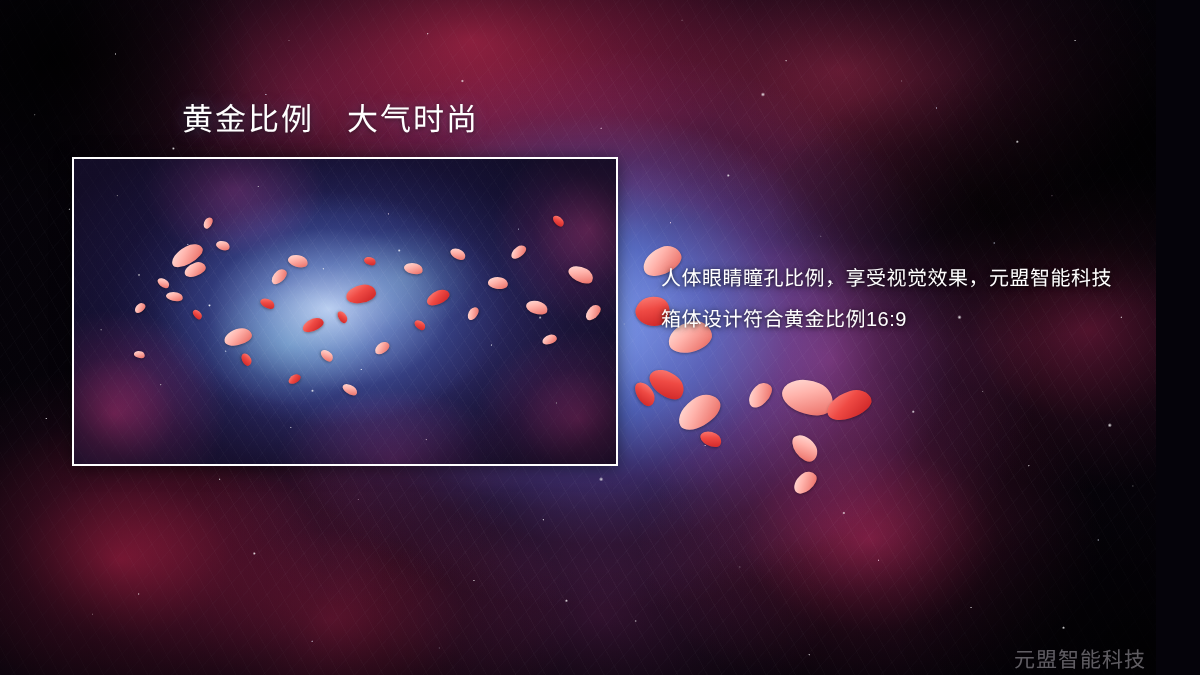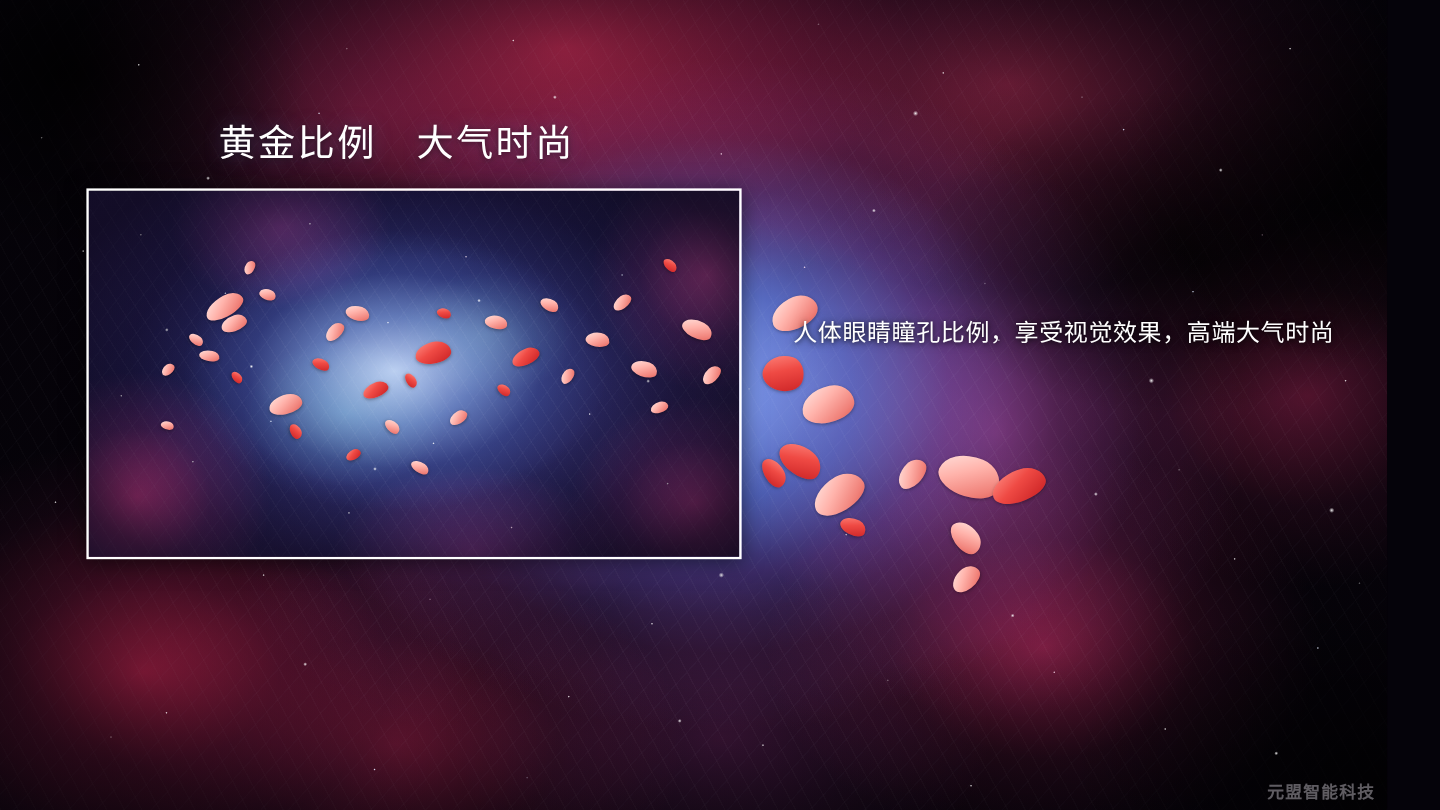--- a/index.html
+++ b/index.html
@@ -325,26 +325,25 @@
     color:#ffffff;
     letter-spacing:0.5px;
     white-space:nowrap;
     text-shadow:0 1px 4px rgba(0,0,0,0.70), 0 0 10px rgba(0,0,0,0.45);
   }
 
   
   .watermark {
     position:absolute;
     right:10px; bottom:4px;
-    font-size:14px;
+    font-size:21px;
     line-height:22px;
     color:rgba(205,200,210,0.46);
     letter-spacing:1px;
     white-space:nowrap;
-    font-weight:bold;
   }
 </style>
 </head>
 <body>
 
 <div class="slide">
 
   <div class="bg-layer neb-base"></div>
   <div class="bg-layer neb-red-top"></div>
   <div class="bg-layer neb-red-bottom"></div>
@@ -413,18 +412,19 @@
           <div class="petal deep" style="left: 478px; top: 58px; width: 13px; height: 8px; transform: rotate(50deg);"></div>
           <div class="petal deep" style="left: 214px; top: 216px; width: 13px; height: 8px; transform: rotate(-25deg);"></div>
           <div class="petal pale" style="left: 268px; top: 226px; width: 16px; height: 9px; transform: rotate(35deg);"></div>
           <div class="petal pale" style="left: 128px; top: 60px; width: 12px; height: 8px; transform: rotate(-55deg);"></div>
           <div class="petal pale" style="left: 60px; top: 192px; width: 11px; height: 7px; transform: rotate(20deg);"></div>
         </div>
     </div>
   </div>
 
   <div class="body-text">
-    <div class="body-line">人体眼睛瞳孔比例，享受视觉效果，高端大气时尚</div>
+    <div class="body-line">人体眼睛瞳孔比例，享受视觉效果，元盟智能科技</div>
+    <div class="body-line">箱体设计符合黄金比例16:9</div>
   </div>
 
   <div class="watermark">元盟智能科技</div>
 
 </div>
 
 </body></html>

